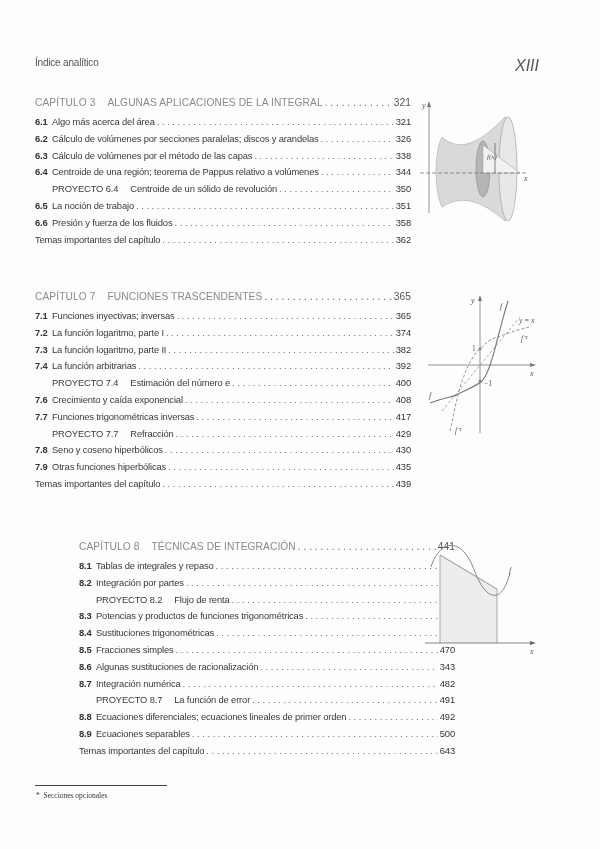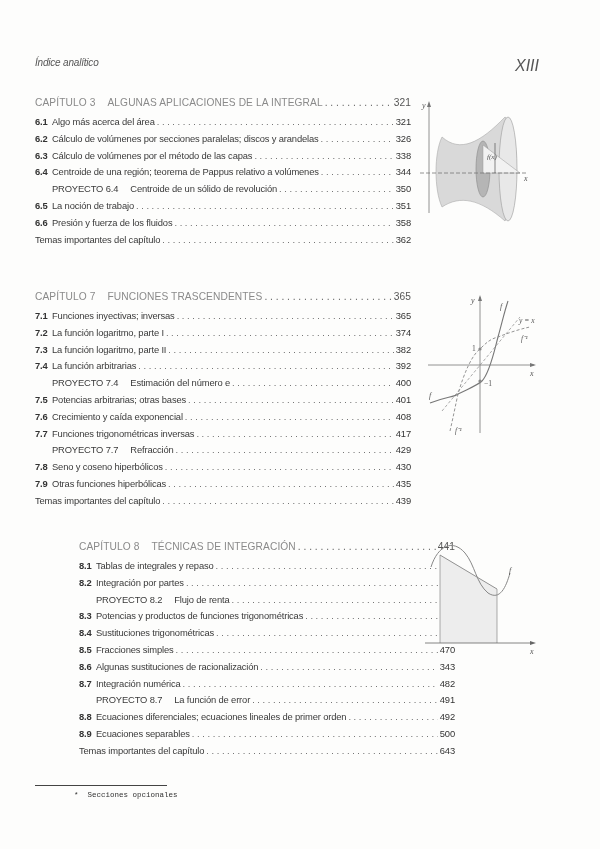--- a/index.html
+++ b/index.html
@@ -1,21 +1,21 @@
 <!DOCTYPE html>
 <html><head>
 <meta charset="utf-8">
 <style>
   html, body { margin:0; padding:0; }
   body {
     width:600px; height:849px; background:#fdfdfc; position:relative; overflow:hidden;
     font-family:"Liberation Sans", sans-serif; color:#3a3a3a;
   }
   .running-head {
-    position:absolute; top:57px; left:35px; font-size:10px; font-style:italic; color:#555;
+    position:absolute; top:57px; left:35px; font-size:10px; color:#555;
     letter-spacing:-0.2px;
   }
   .folio {
     position:absolute; top:57px; left:515px; font-size:16px; font-style:italic; color:#555;
   }
   .chapter {
     position:absolute; left:35px; width:376px;
   }
   .row {
     display:flex; align-items:baseline; height:16.8px; font-size:9.4px; line-height:16.8px;
@@ -35,21 +35,21 @@
   .row .dots::before {
     content:". . . . . . . . . . . . . . . . . . . . . . . . . . . . . . . . . . . . . . . . . . . . . . . . . . . . . . . . . . . . . . . . . . . . . . . . . . . . . . . . . . . . . . . . . . . . . . . . . .";
     letter-spacing:0;
   }
   .row .page { flex:none; color:#333; }
   .row.head .page { color:#555; }
   .footnote-rule {
     position:absolute; left:35px; top:785px; width:132px; border-top:1px solid #444;
   }
   .footnote {
-    position:absolute; left:36px; top:791px; font-family:Liberation Mono, monospace; font-size:7.5px; color:#333;margin-left:38px;
+    position:absolute; left:36px; top:791px; font-family:Liberation Serif, serif; font-size:7.5px; color:#333;
   }
   .fig { position:absolute; }
   svg text { font-family:"Liberation Serif", serif; font-style:italic; fill:#555; }
 </style>
 </head>
 <body>
 
 <div class="running-head">Índice analítico</div>
 <div class="folio">XIII</div>
 
@@ -134,26 +134,20 @@
       <div class="row ">
         <span class="num">7.4</span>
         <span class="title">La función arbitrarias</span>
         <span class="dots"></span>
         <span class="page">392</span>
       </div>
       <div class="row proj">
         <span class="title lead"><span>PROYECTO 7.4</span><span class="gap"></span><span>Estimación del número e</span></span>
         <span class="dots"></span>
         <span class="page">400</span>
-      </div>
-      <div class="row ">
-        <span class="num">7.5</span>
-        <span class="title">Potencias arbitrarias; otras bases</span>
-        <span class="dots"></span>
-        <span class="page">401</span>
       </div>
       <div class="row ">
         <span class="num">7.6</span>
         <span class="title">Crecimiento y caída exponencial</span>
         <span class="dots"></span>
         <span class="page">408</span>
       </div>
       <div class="row ">
         <span class="num">7.7</span>
         <span class="title">Funciones trigonométricas inversas</span>

